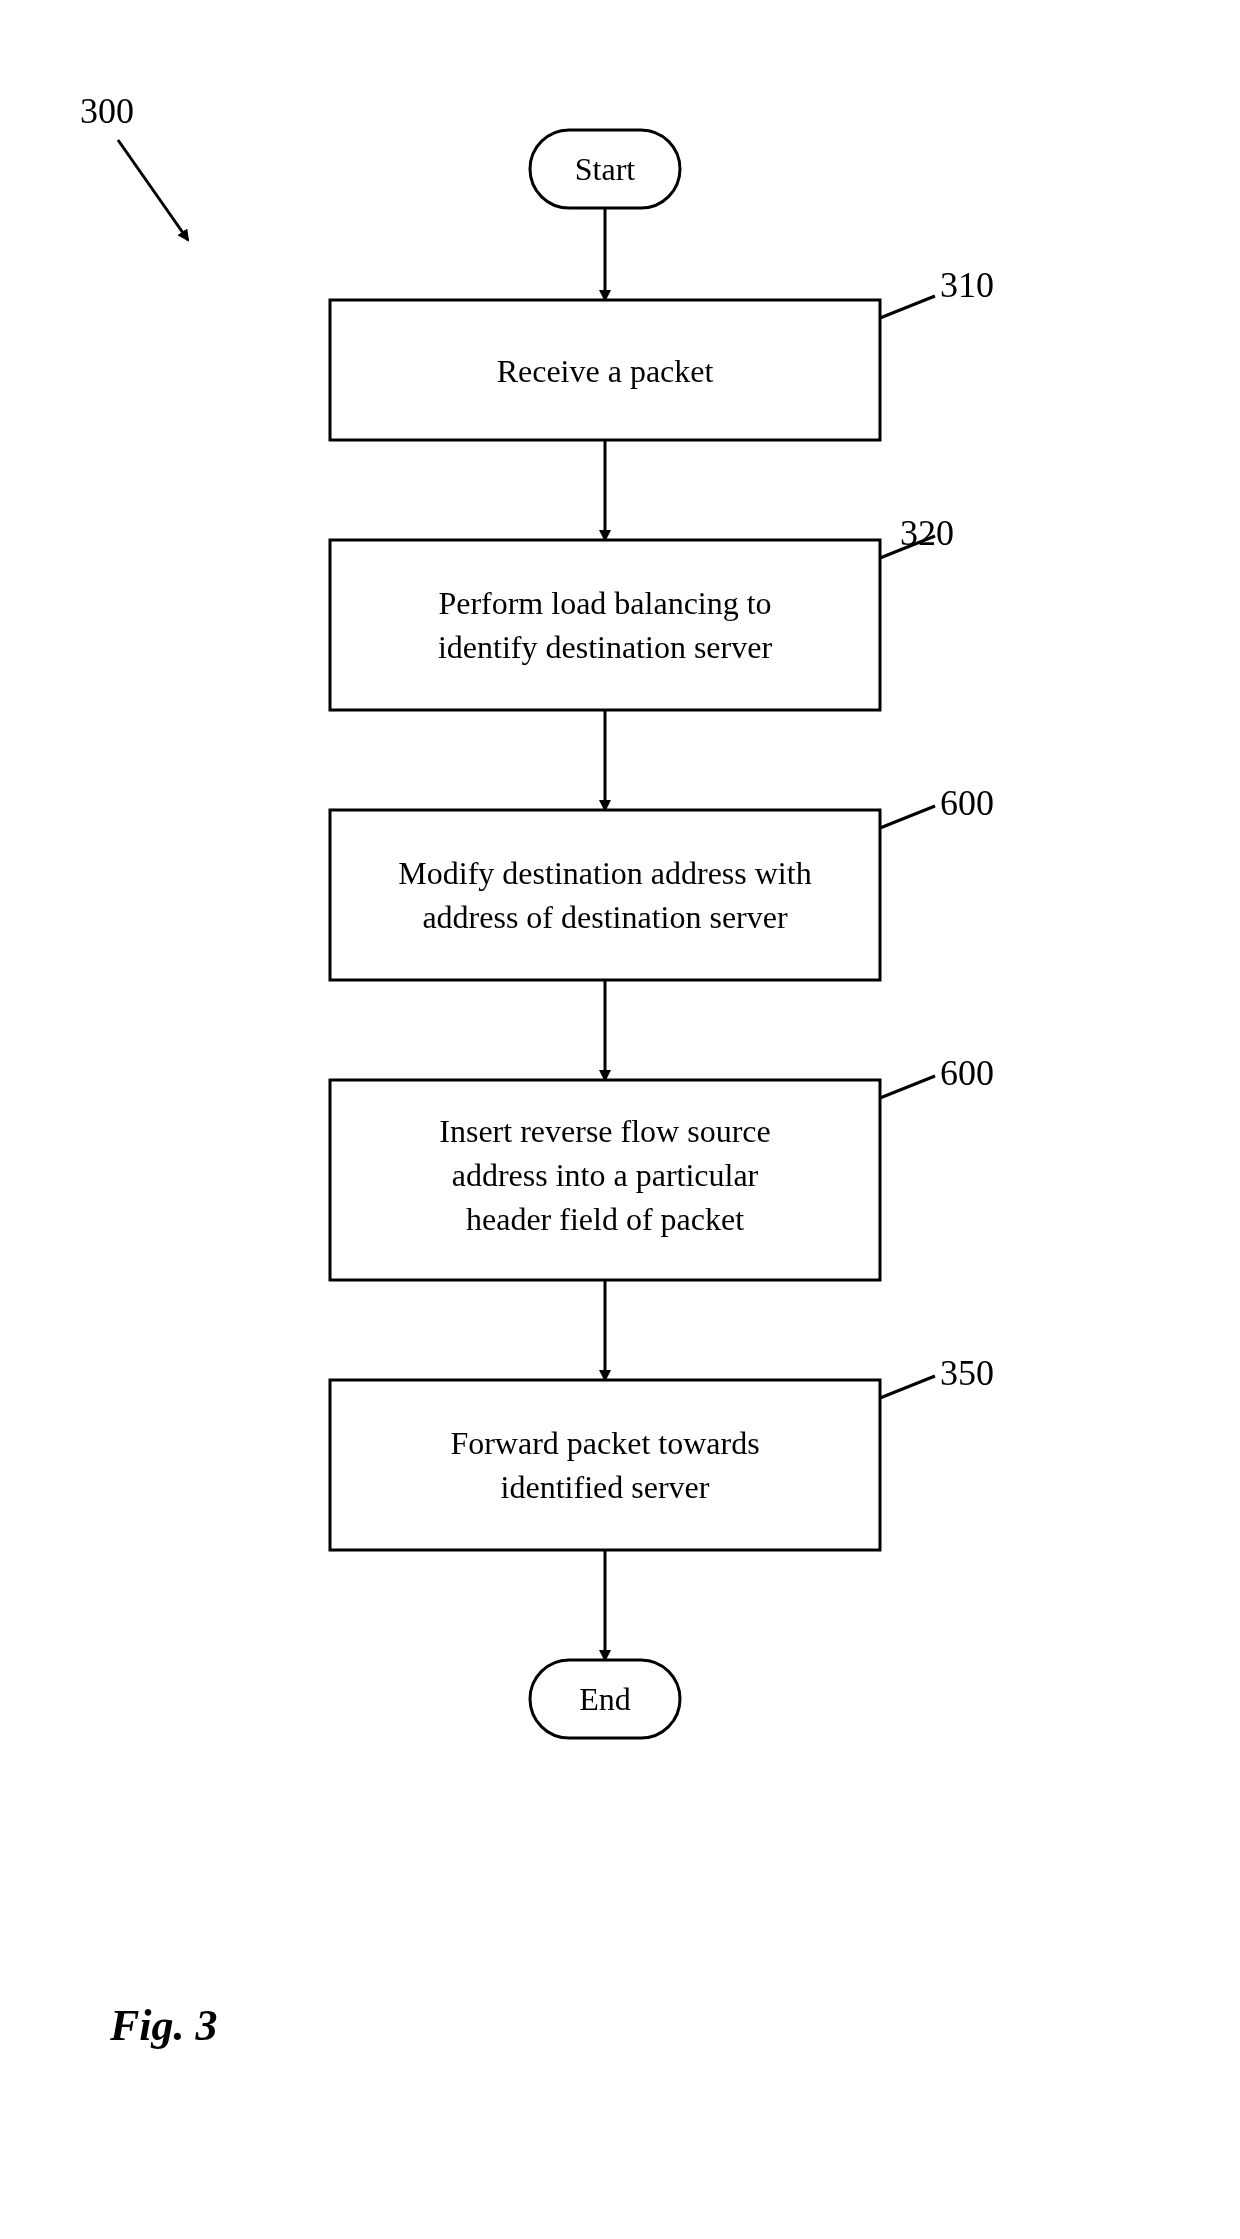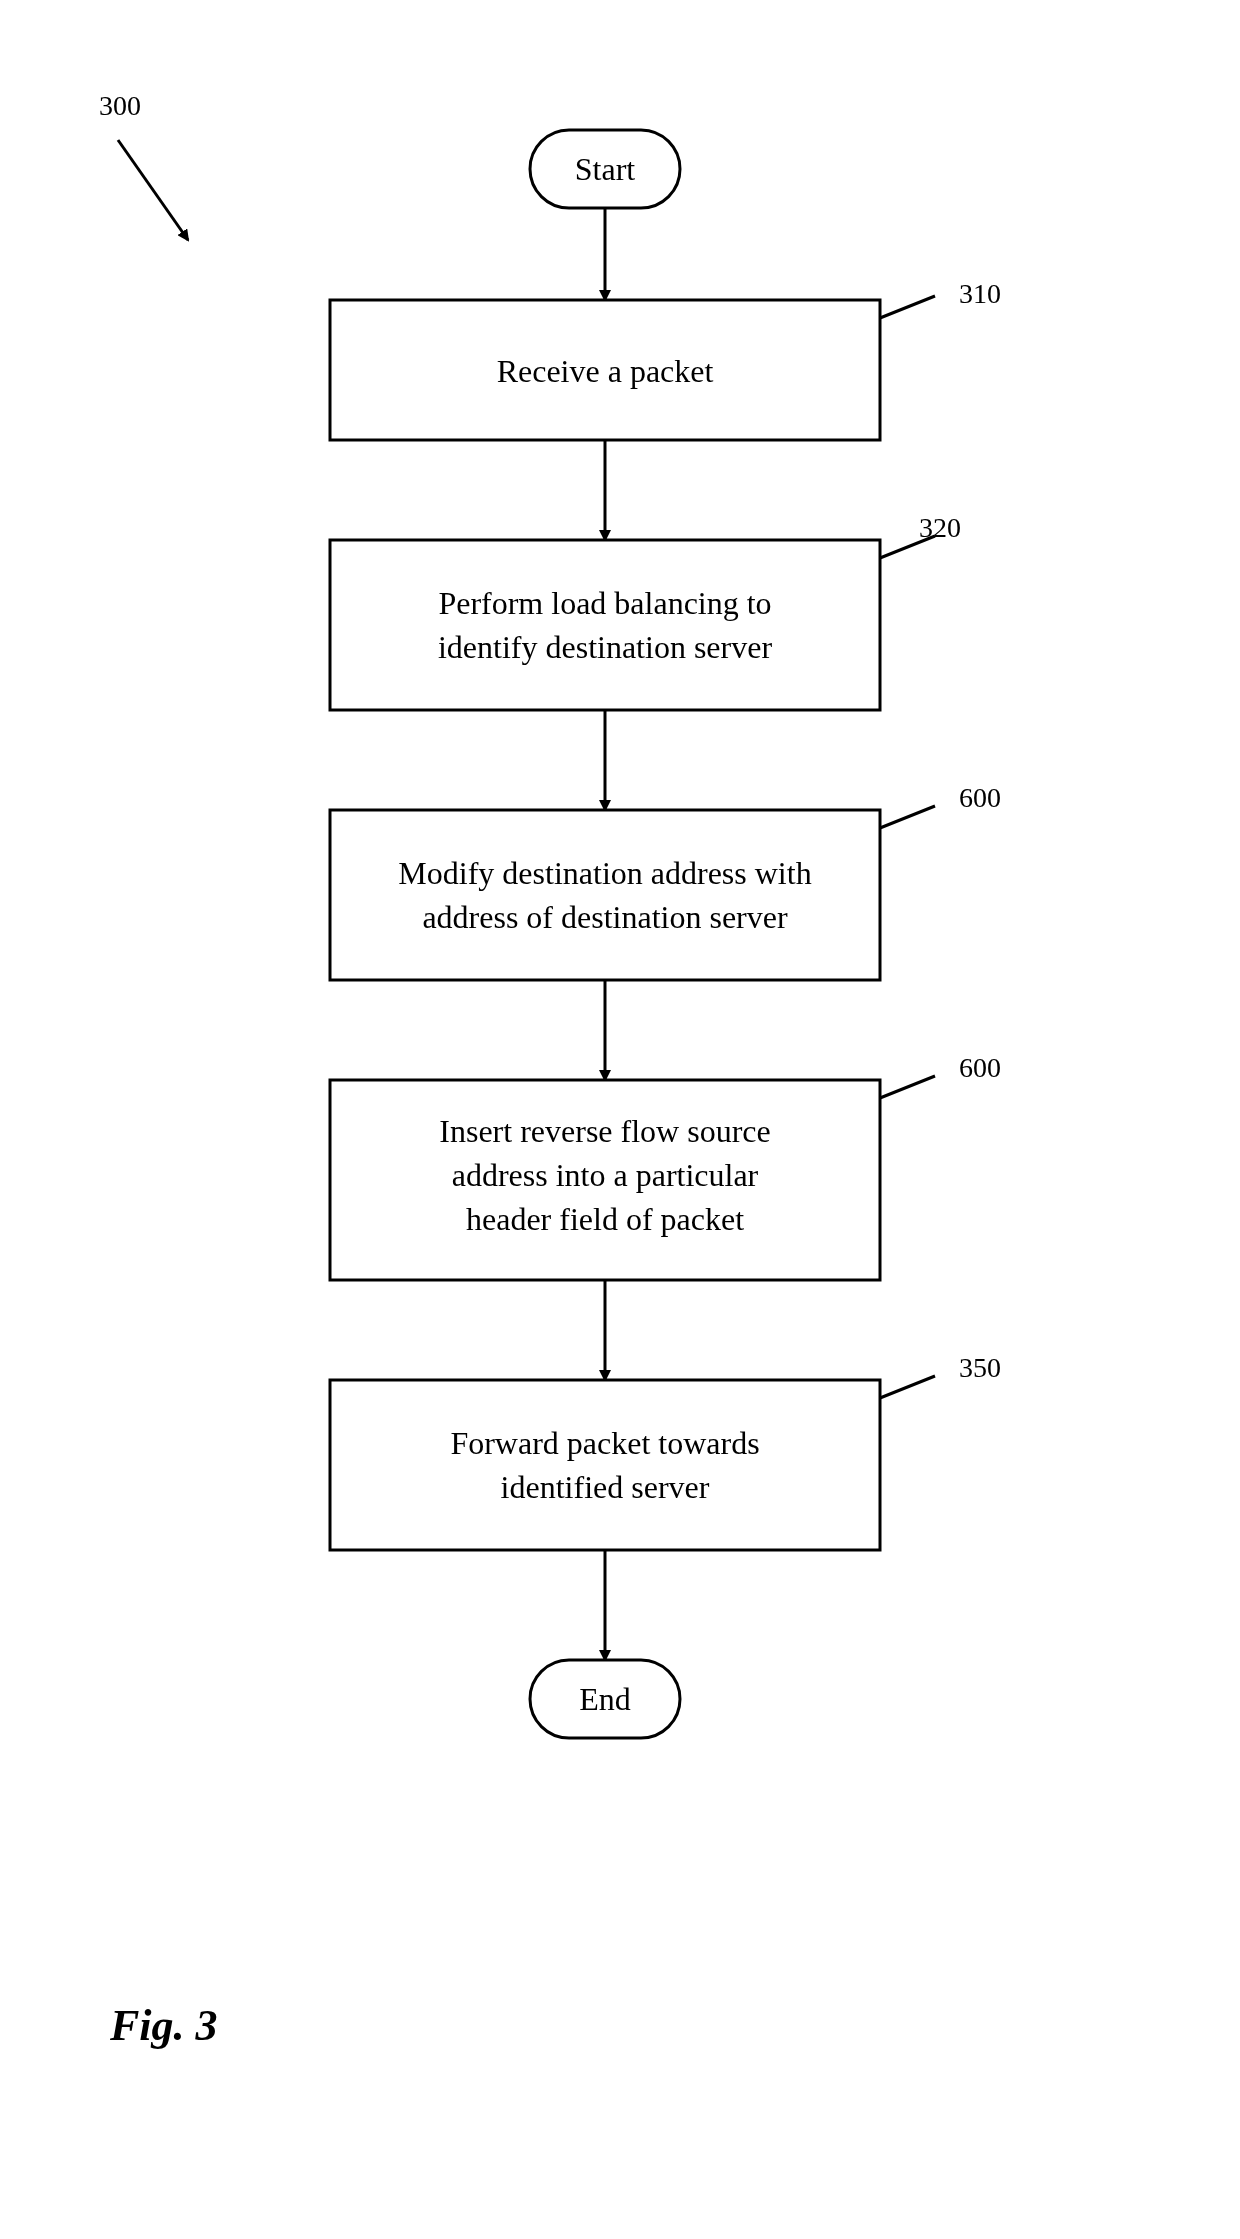--- a/index.html
+++ b/index.html
@@ -9,23 +9,22 @@
     font-family: "Times New Roman", Times, serif;
   }
   .page {
     position: relative;
     width: 1240px;
     height: 2239px;
     background: #ffffff;
   }
   .ref-label {
     position: absolute;
-    font-size: 28px;
+    font-size: 36px;
     color: #000;
-    margin-left: 19px;
   }
   .fig-label {
     position: absolute;
     font-size: 44px;
     font-style: italic;
     font-weight: bold;
     color: #000;
   }
   svg {
     position: absolute;
@@ -99,21 +98,21 @@
     </g>
     <line x1="880" y1="1398" x2="935" y2="1376" stroke="#000" stroke-width="3"></line>
     <line x1="605" y1="1550" x2="605" y2="1660" stroke="#000" stroke-width="3" marker-end="url(#arrowhead)"></line>
 
     <g>
       <rect x="530" y="1660" width="150" height="78" rx="39" ry="39" fill="#fff" stroke="#000" stroke-width="3"></rect>
       <text class="node-text" x="605" y="1710" text-anchor="middle">End</text>
     </g>
   </svg>
 
-  <div class="ref-label" style="left:940px; top:278px;">310</div>
+  <div class="ref-label" style="left:940px; top:264px;">310</div>
   <div class="ref-label" style="left:900px; top:512px;">320</div>
   <div class="ref-label" style="left:940px; top:782px;">600</div>
   <div class="ref-label" style="left:940px; top:1052px;">600</div>
   <div class="ref-label" style="left:940px; top:1352px;">350</div>
 
   <div class="fig-label" style="left:110px; top:2000px;text-align:right;">Fig. 3</div>
 
 </div>
 
 </body></html>

